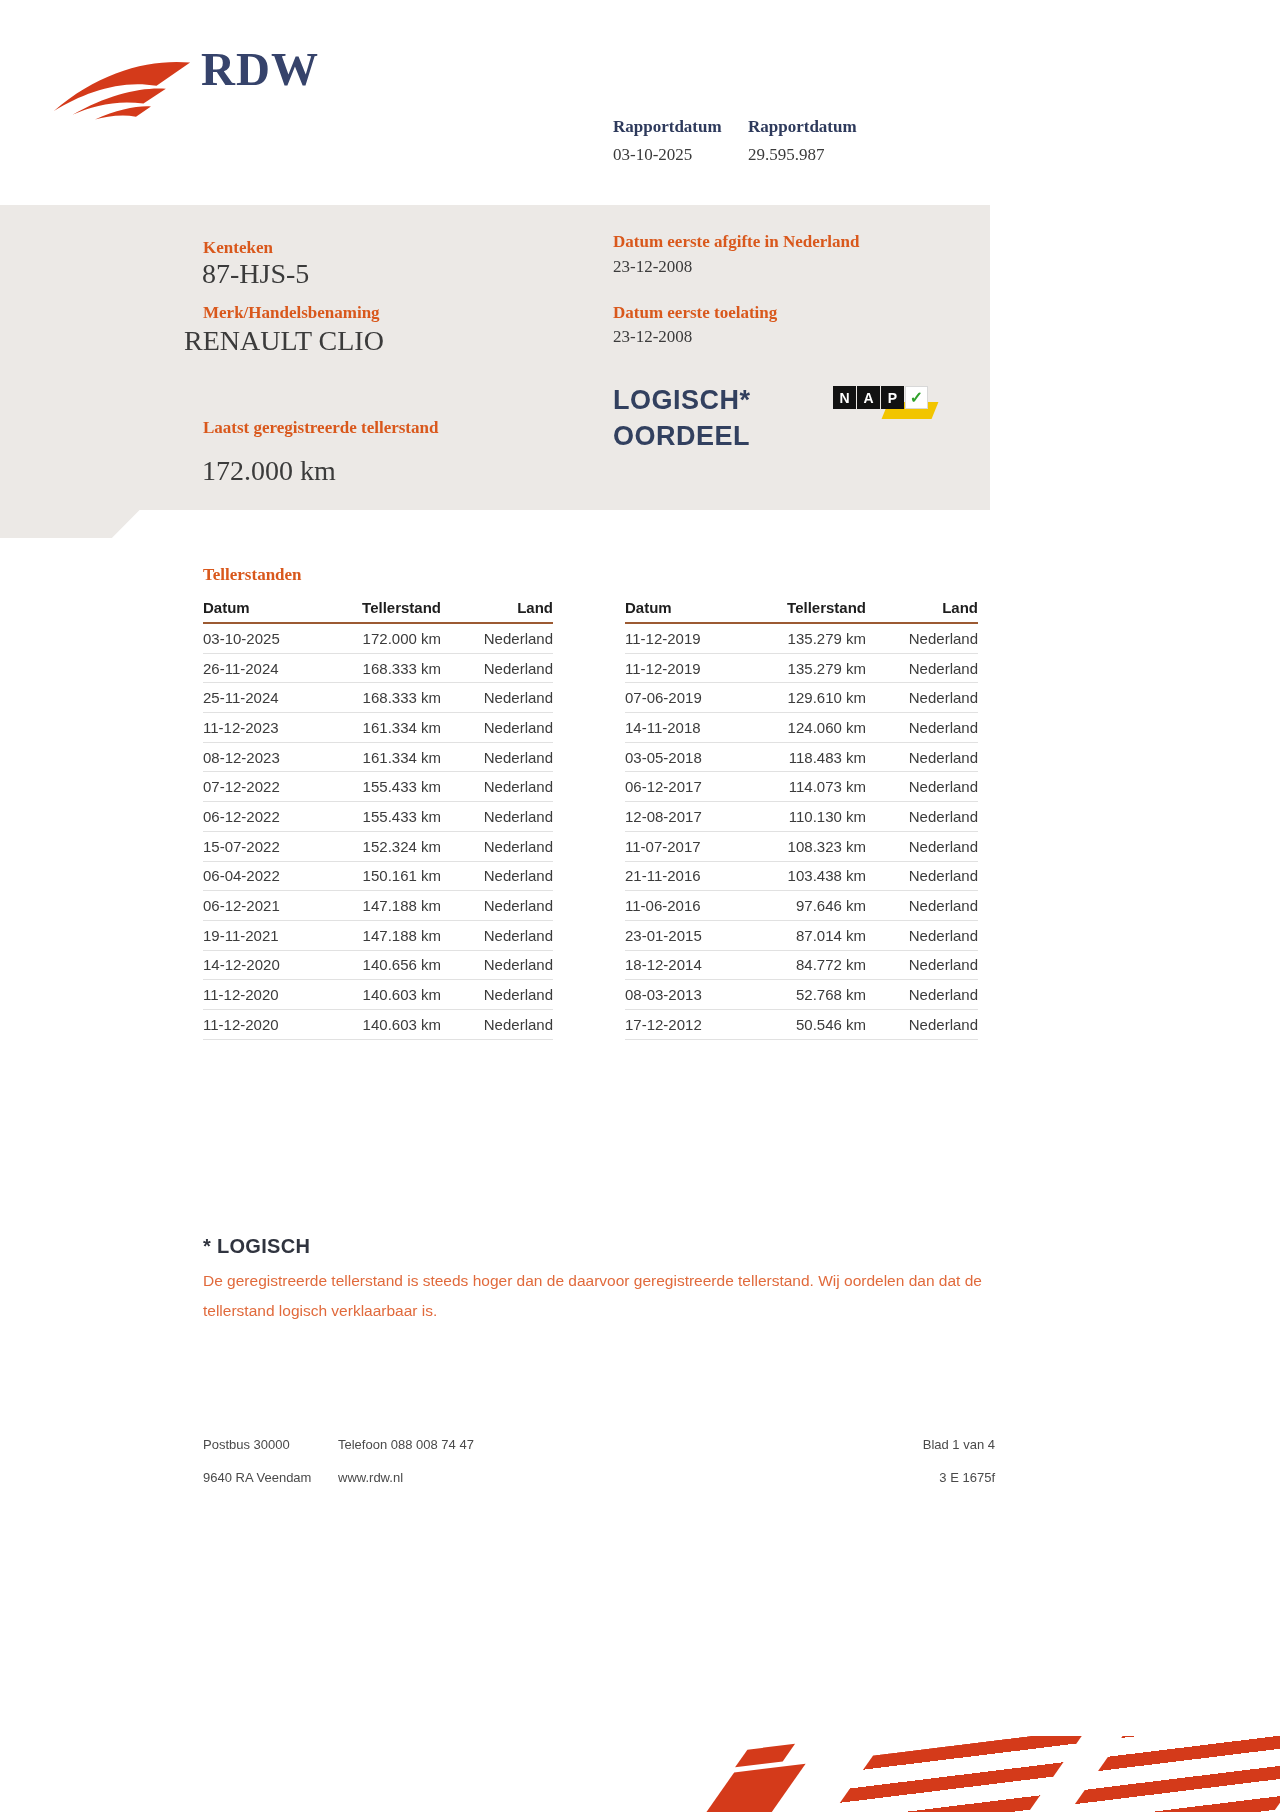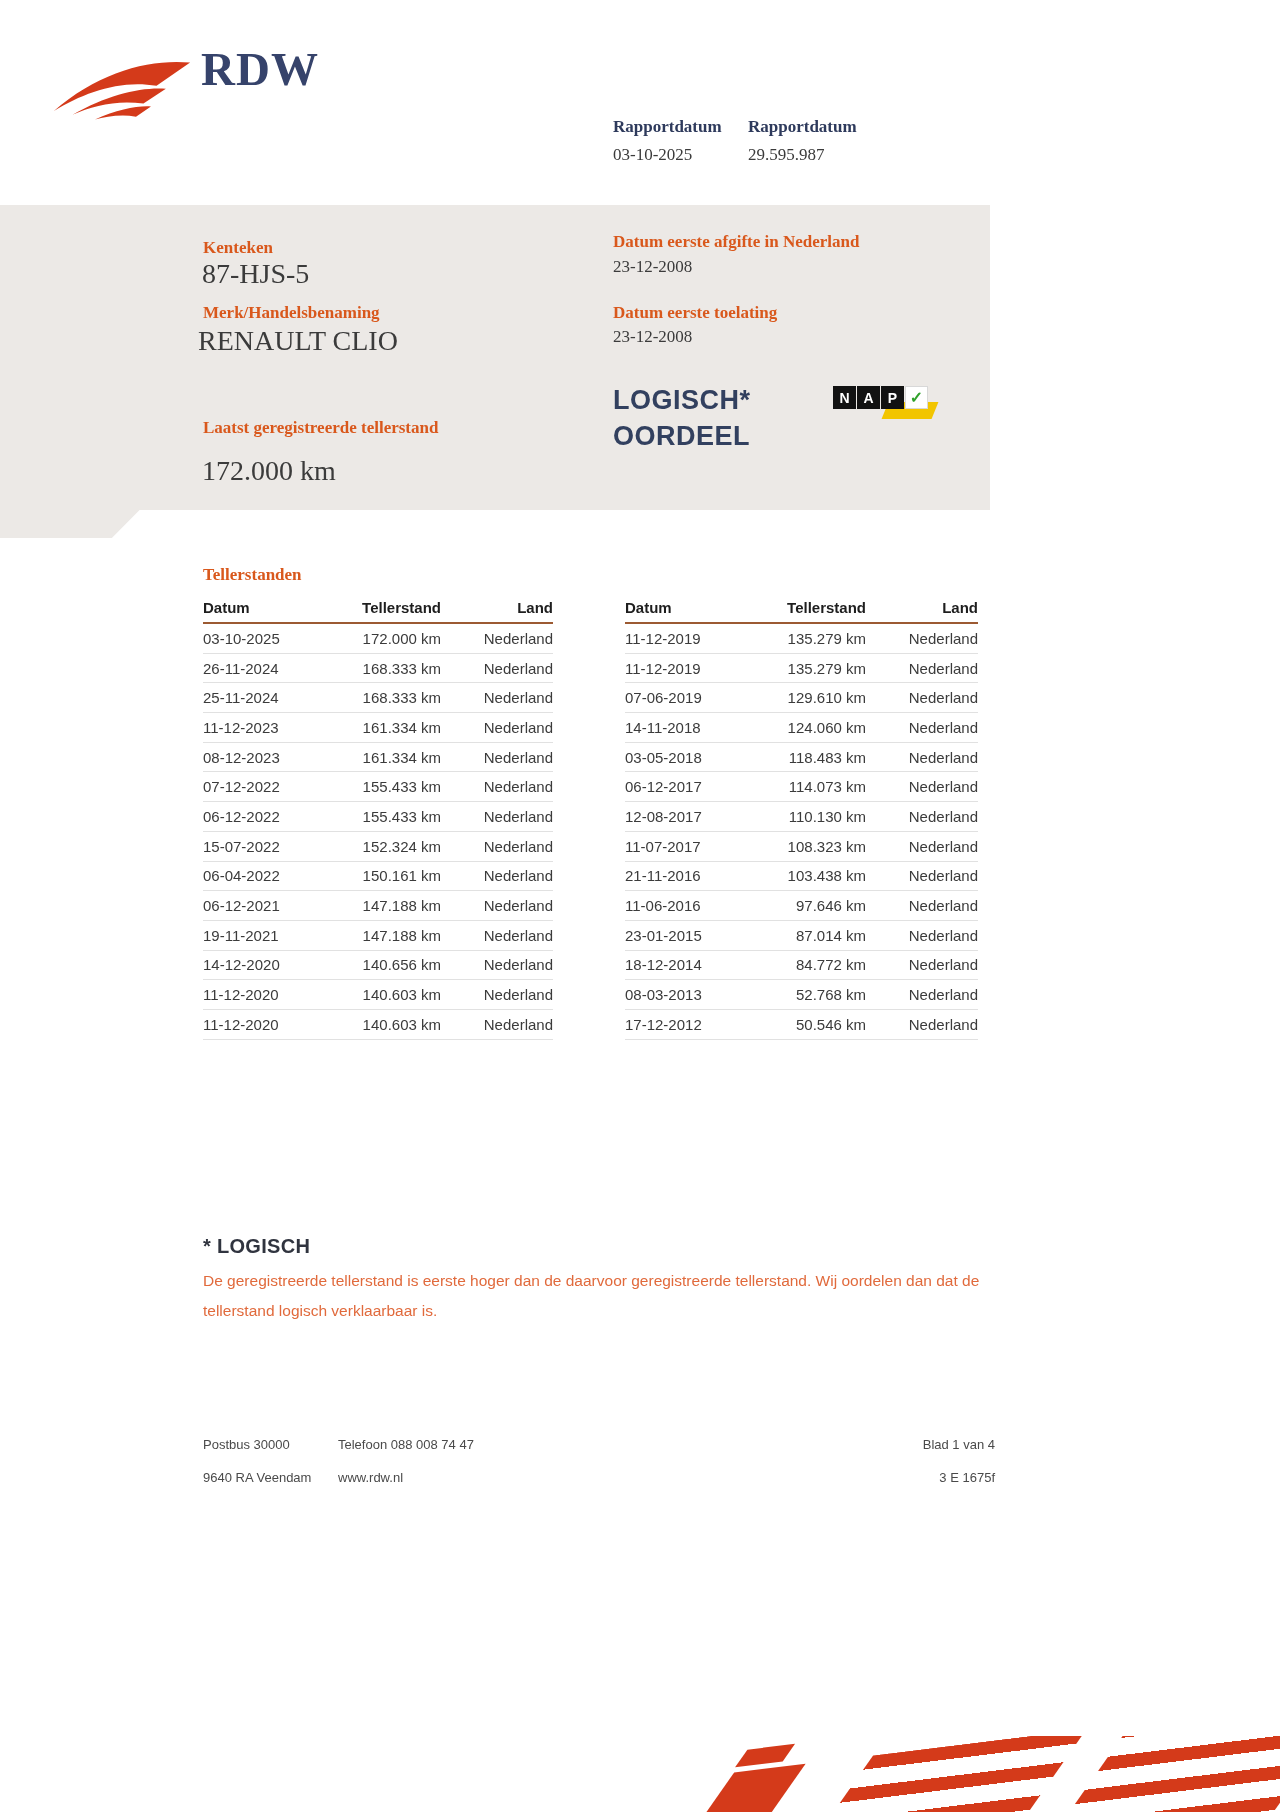--- a/index.html
+++ b/index.html
@@ -160,21 +160,21 @@
   <div class="meta-label mx2">Rapportdatum</div>
   <div class="meta-value mx1">03-10-2025</div>
   <div class="meta-value mx2">29.595.987</div>
 
   <div class="panel"></div>
 
   <div class="plabel" style="left:203px;top:238px;">Kenteken</div>
   <div class="pvalue-lg" style="left:202px;top:258px;">87-HJS-5</div>
 
   <div class="plabel" style="left:203px;top:303px;">Merk/Handelsbenaming</div>
-  <div class="pvalue-lg" style="left:198px;top:325px;">RENAULT CLIO</div>
+  <div class="pvalue-lg" style="left:184px;top:325px;">RENAULT CLIO</div>
 
   <div class="plabel" style="left:203px;top:418px;">Laatst geregistreerde tellerstand</div>
   <div class="pvalue-lg" style="left:202px;top:455px;">172.000 km</div>
 
   <div class="plabel" style="left:613px;top:232px;">Datum eerste afgifte in Nederland</div>
   <div class="pvalue-sm" style="left:613px;top:257px;">23-12-2008</div>
 
   <div class="plabel" style="left:613px;top:303px;">Datum eerste toelating</div>
   <div class="pvalue-sm" style="left:613px;top:327px;">23-12-2008</div>
 
@@ -343,21 +343,21 @@
         <span class="c-land">Nederland</span>
       </div>
       <div class="trow">
         <span class="c-datum">17-12-2012</span>
         <span class="c-meter">50.546 km</span>
         <span class="c-land">Nederland</span>
       </div>
     </div>
 
   <div class="logisch-heading">* LOGISCH</div>
-  <div class="logisch-body">De geregistreerde tellerstand is eerste hoger dan de daarvoor geregistreerde tellerstand. Wij oordelen dan dat de tellerstand logisch verklaarbaar is.</div>
+  <div class="logisch-body">De geregistreerde tellerstand is steeds hoger dan de daarvoor geregistreerde tellerstand. Wij oordelen dan dat de tellerstand logisch verklaarbaar is.</div>
 
   <div class="f-item fy1 fx1">Postbus 30000</div>
   <div class="f-item fy2 fx1">9640 RA Veendam</div>
   <div class="f-item fy1 fx2">Telefoon 088 008 74 47</div>
   <div class="f-item fy2 fx2">www.rdw.nl</div>
   <div class="f-item fy1 f-right">Blad 1 van 4</div>
   <div class="f-item fy2 f-right">3 E 1675f</div>
 
   <div class="wing-crop">
     <div class="wing-rot">

